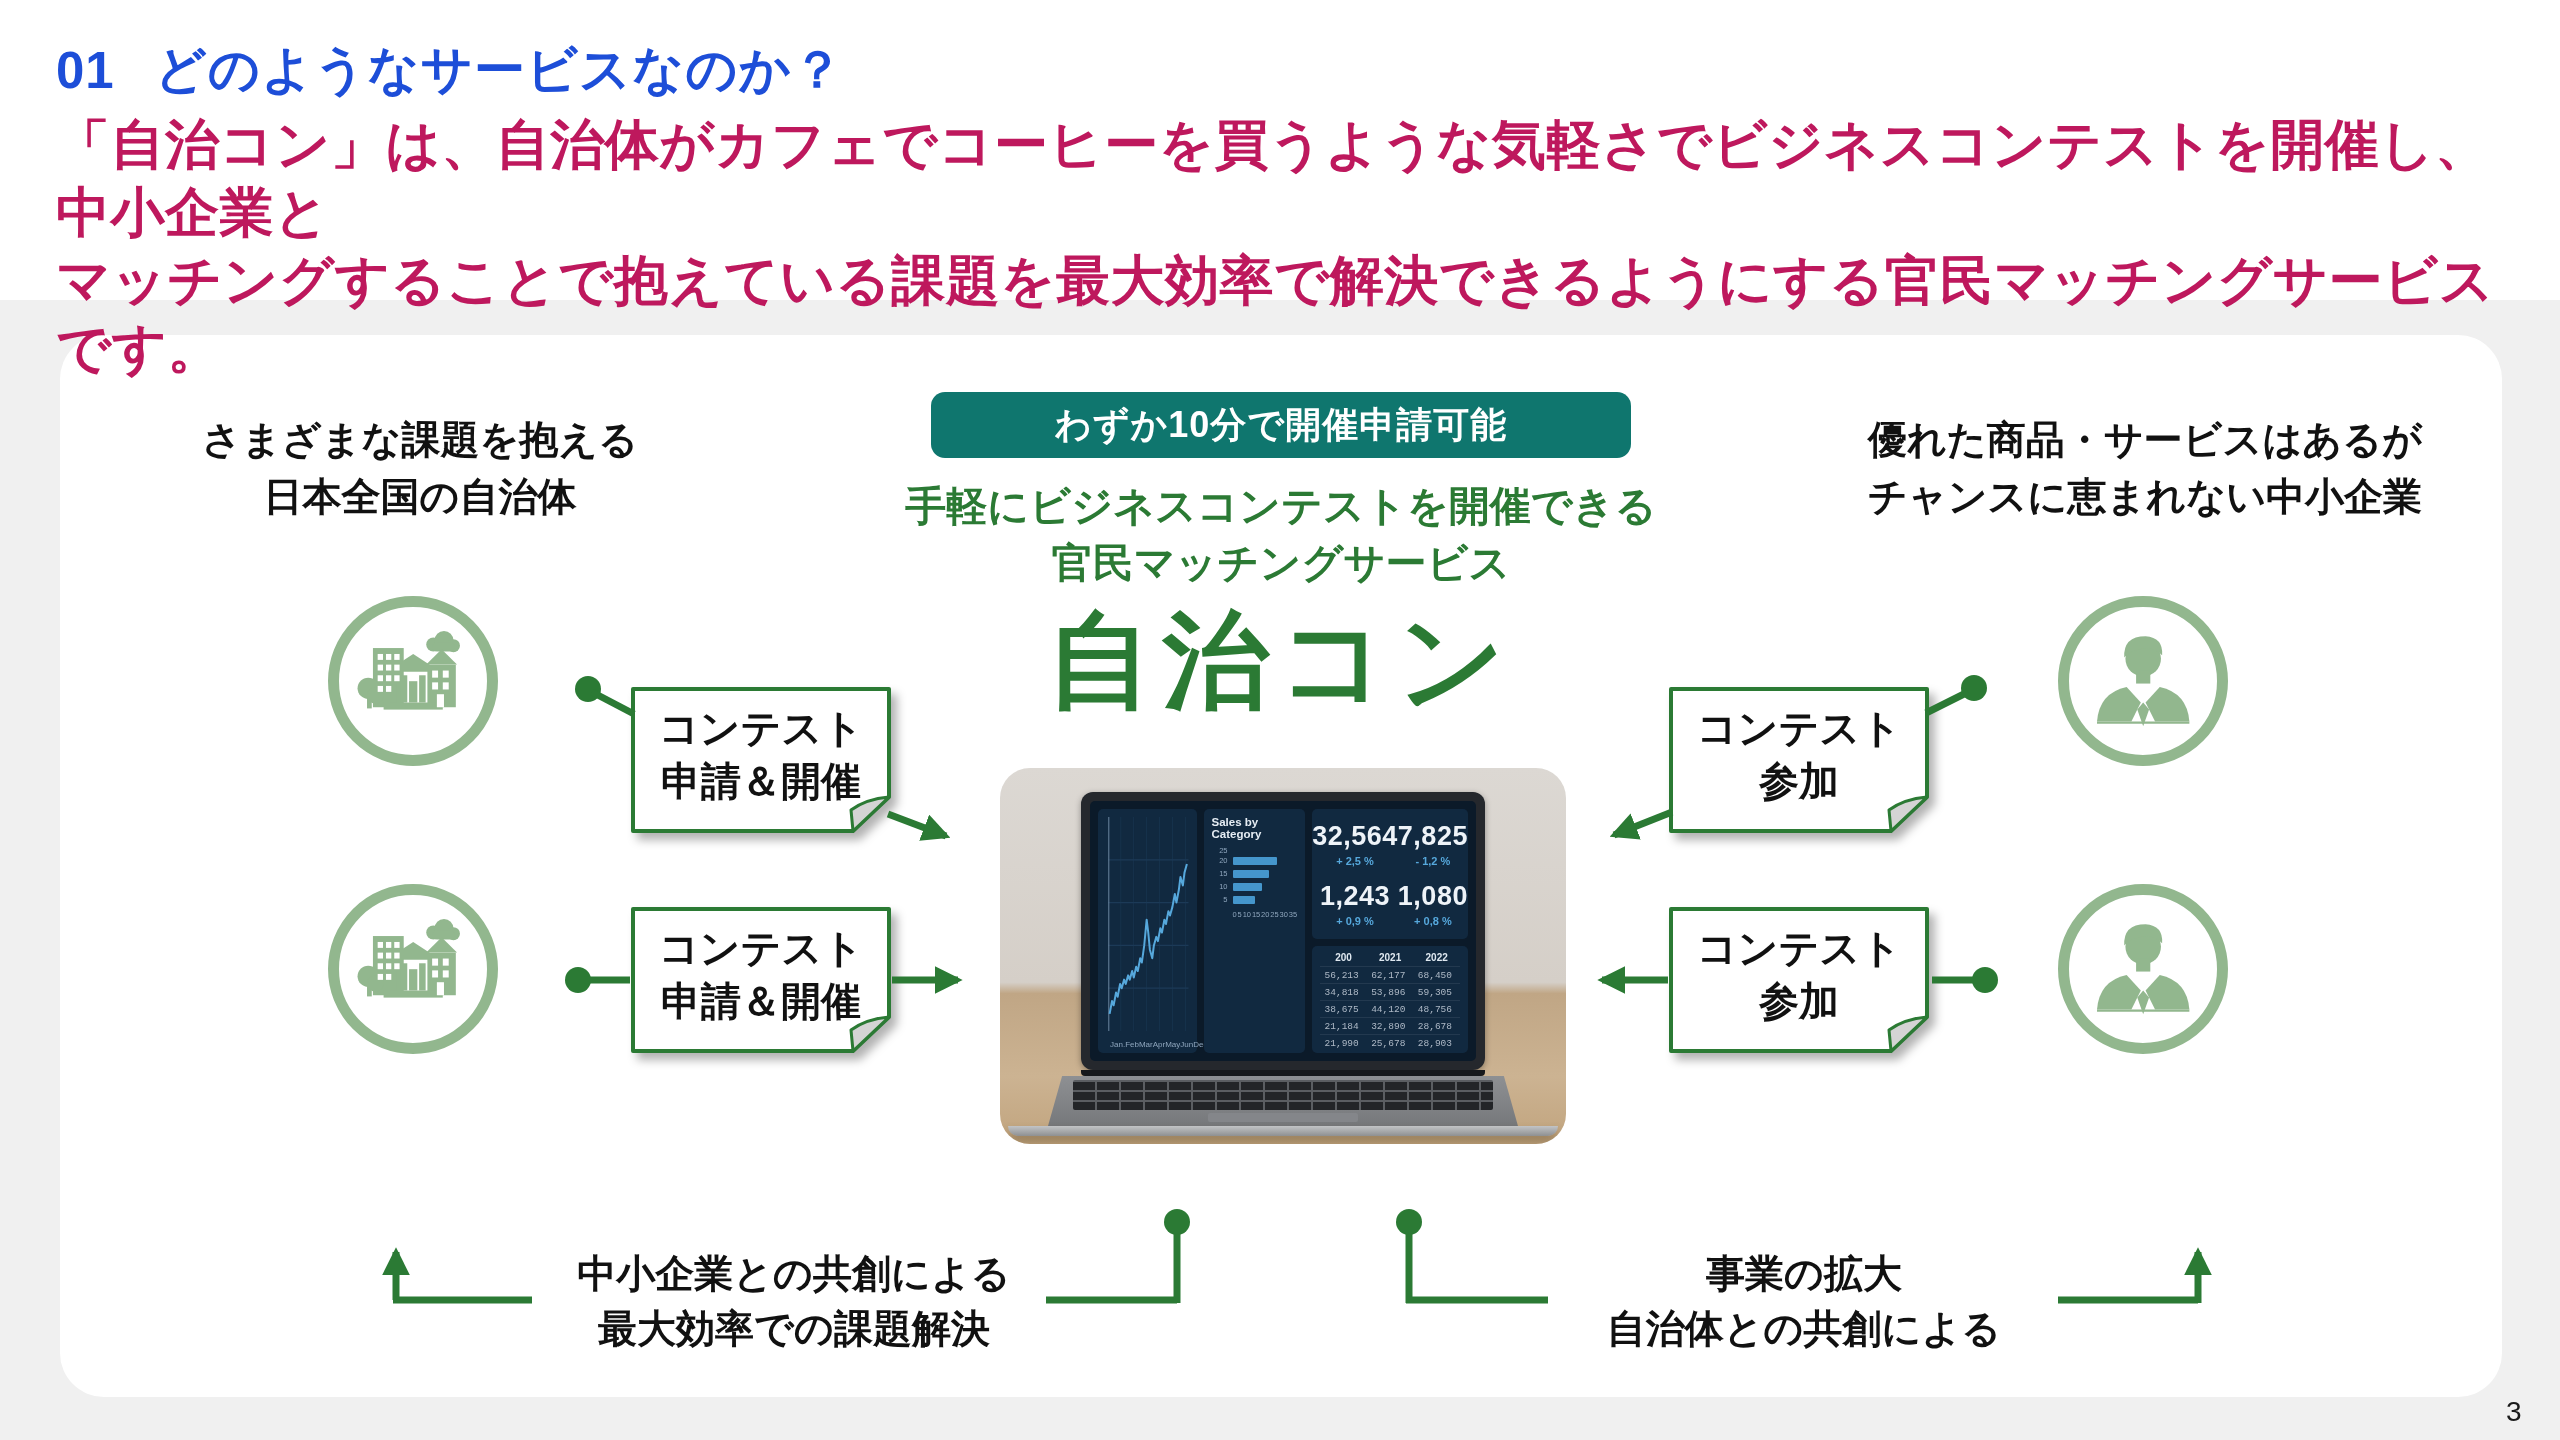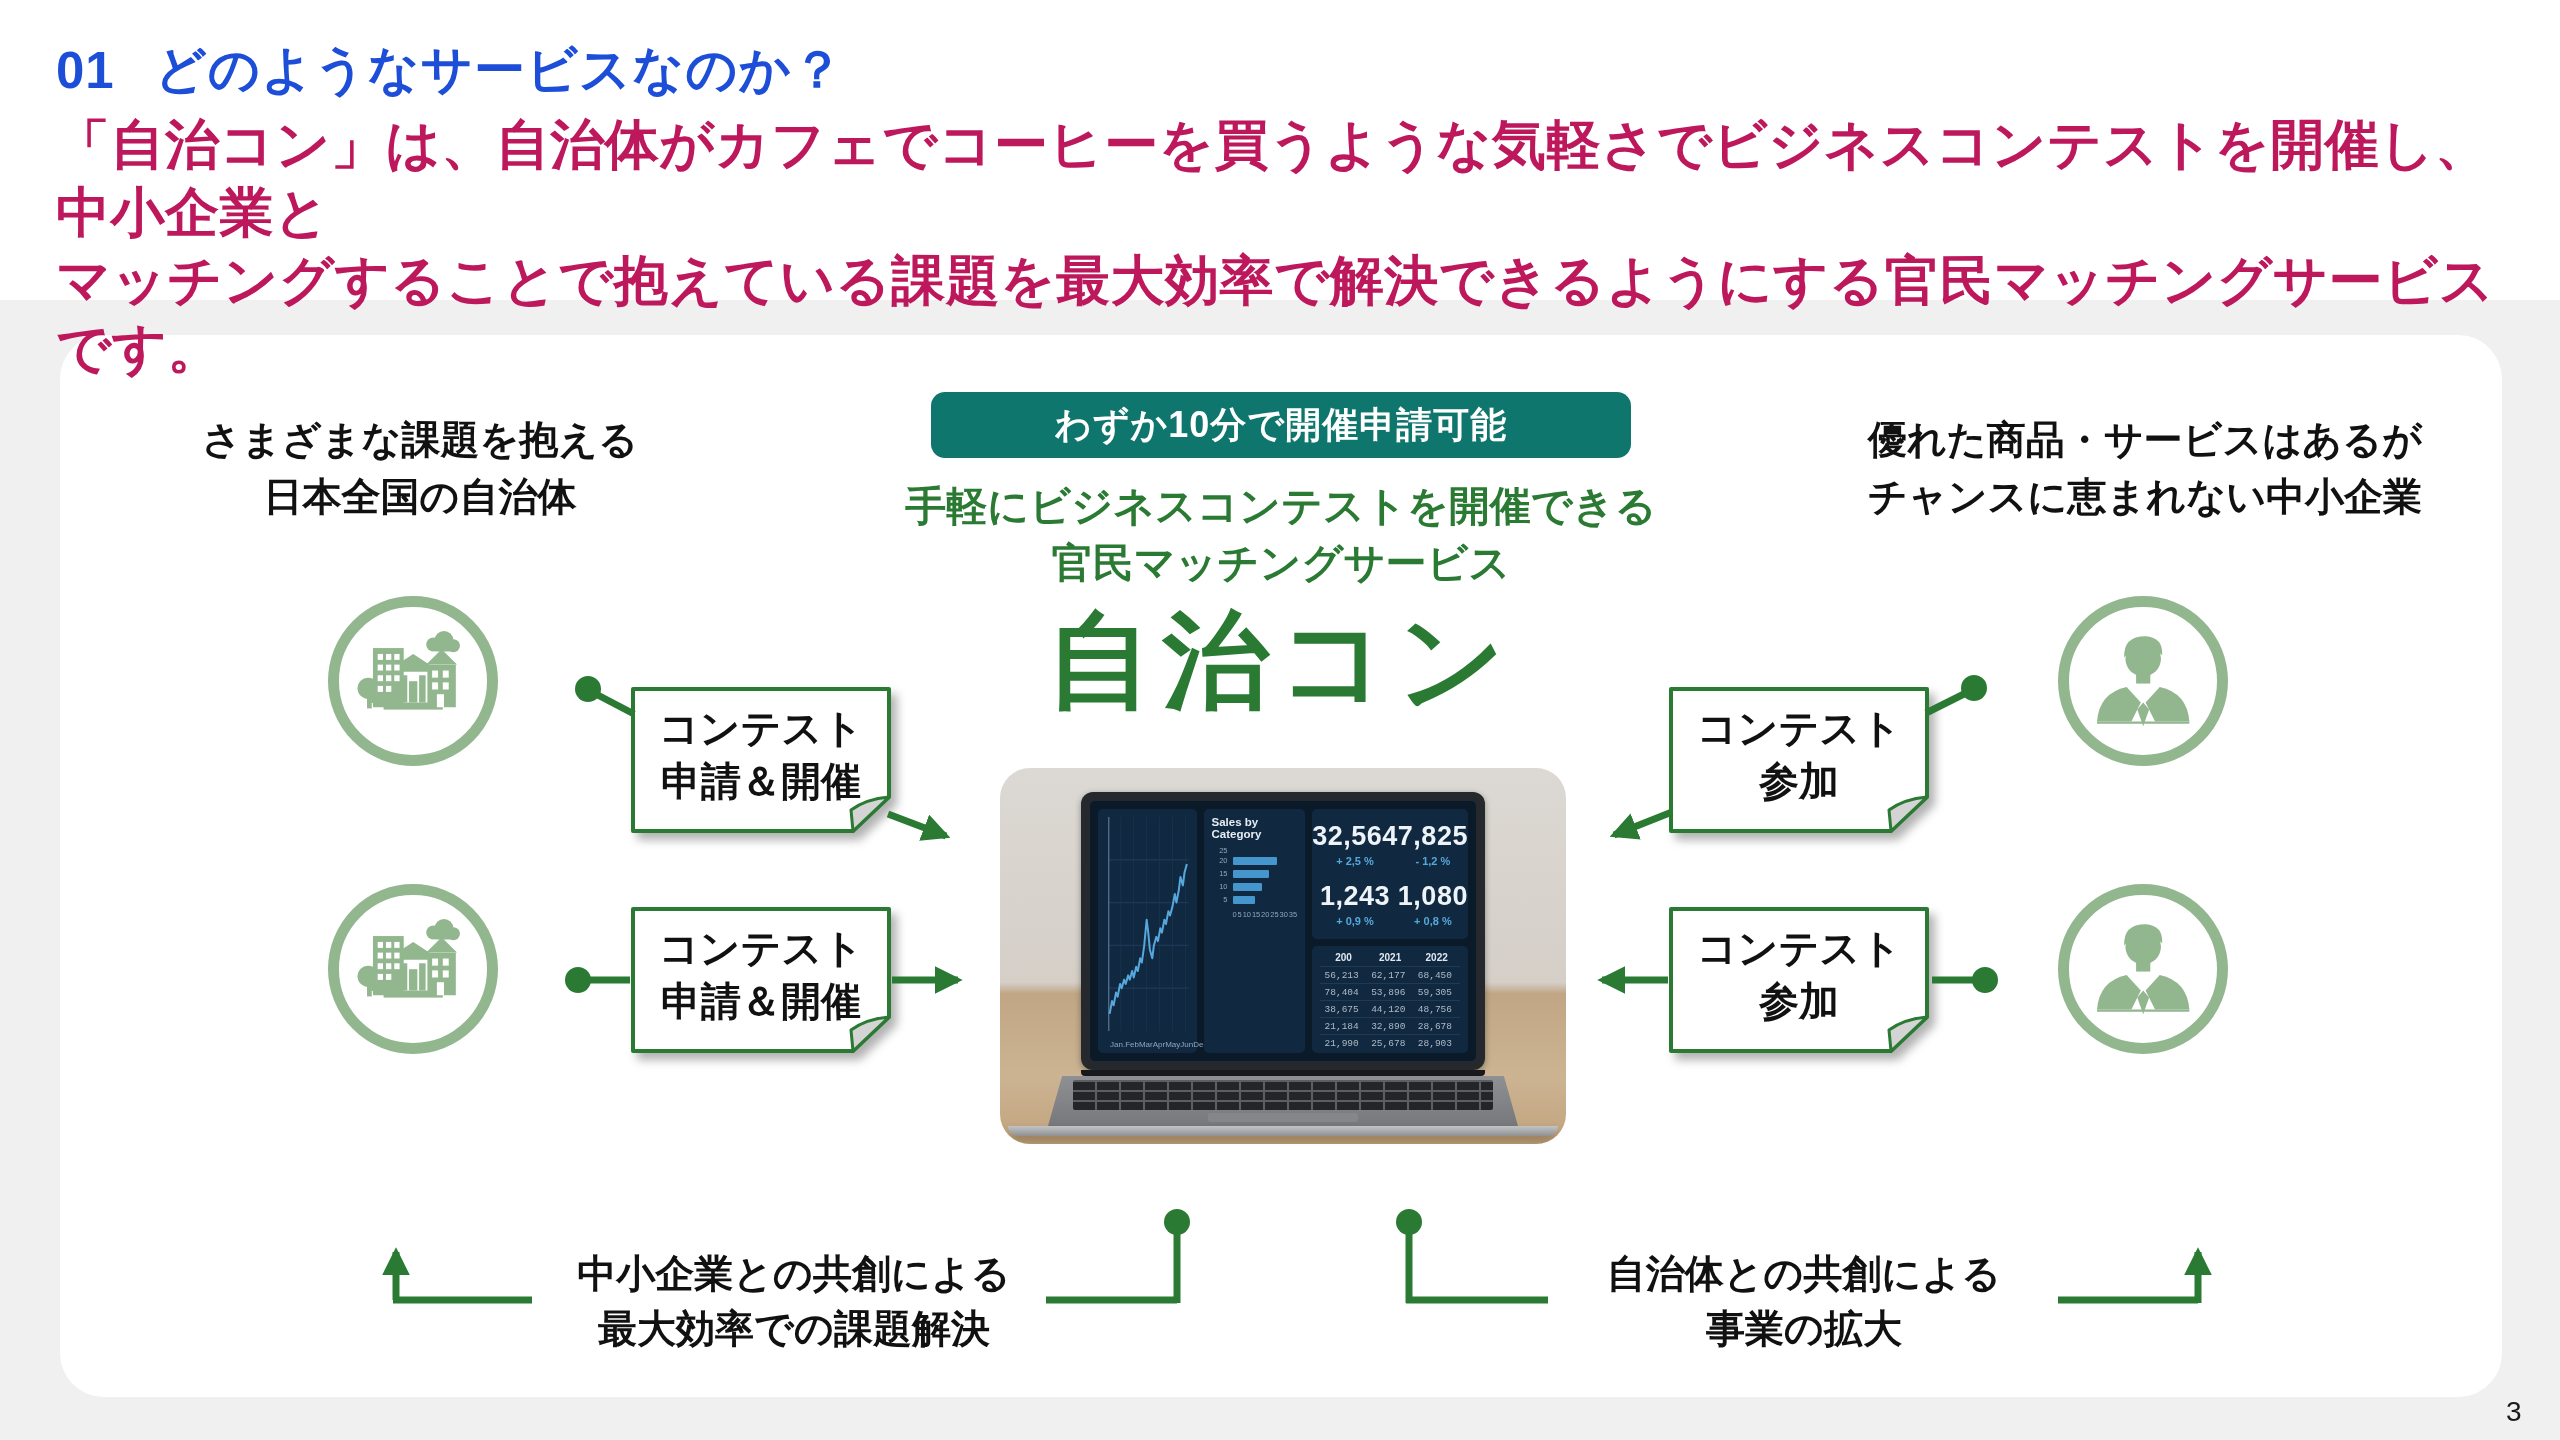--- a/index.html
+++ b/index.html
@@ -383,21 +383,21 @@
                   <th>2022</th>
                 </tr>
               </thead>
             <tbody>
                 <tr>
                   <td>56,213</td>
                   <td>62,177</td>
                   <td>68,450</td>
                 </tr>
                 <tr>
-                  <td>78,404</td>
+                  <td>34,818</td>
                   <td>53,896</td>
                   <td>59,305</td>
                 </tr>
                 <tr>
                   <td>38,675</td>
                   <td>44,120</td>
                   <td>48,756</td>
                 </tr>
                 <tr>
                   <td>21,184</td>
@@ -421,22 +421,22 @@
     <div class="trackpad"></div>
   </div>
   <div class="base-lip"></div>
 </div>
 
 <div class="abs bottom-text bl">
   <div>中小企業との共創による</div>
   <div>最大効率での課題解決</div>
 </div>
 <div class="abs bottom-text br">
+  <div>事業の拡大</div>
   <div>自治体との共創による</div>
-  <div>事業の拡大</div>
 </div>
 
 <svg class="abs connectors" width="2560" height="1440" viewBox="0 0 2560 1440">
   <defs>
     <marker id="ah" viewBox="0 0 12 12" refX="10" refY="6" markerWidth="28" markerHeight="28" markerUnits="userSpaceOnUse" orient="auto">
       <path d="M0,0 L12,6 L0,12 Z" fill="#2b7a34"></path>
     </marker>
   </defs>
   <g stroke="#2b7a34" stroke-width="7" fill="#2b7a34">
 

